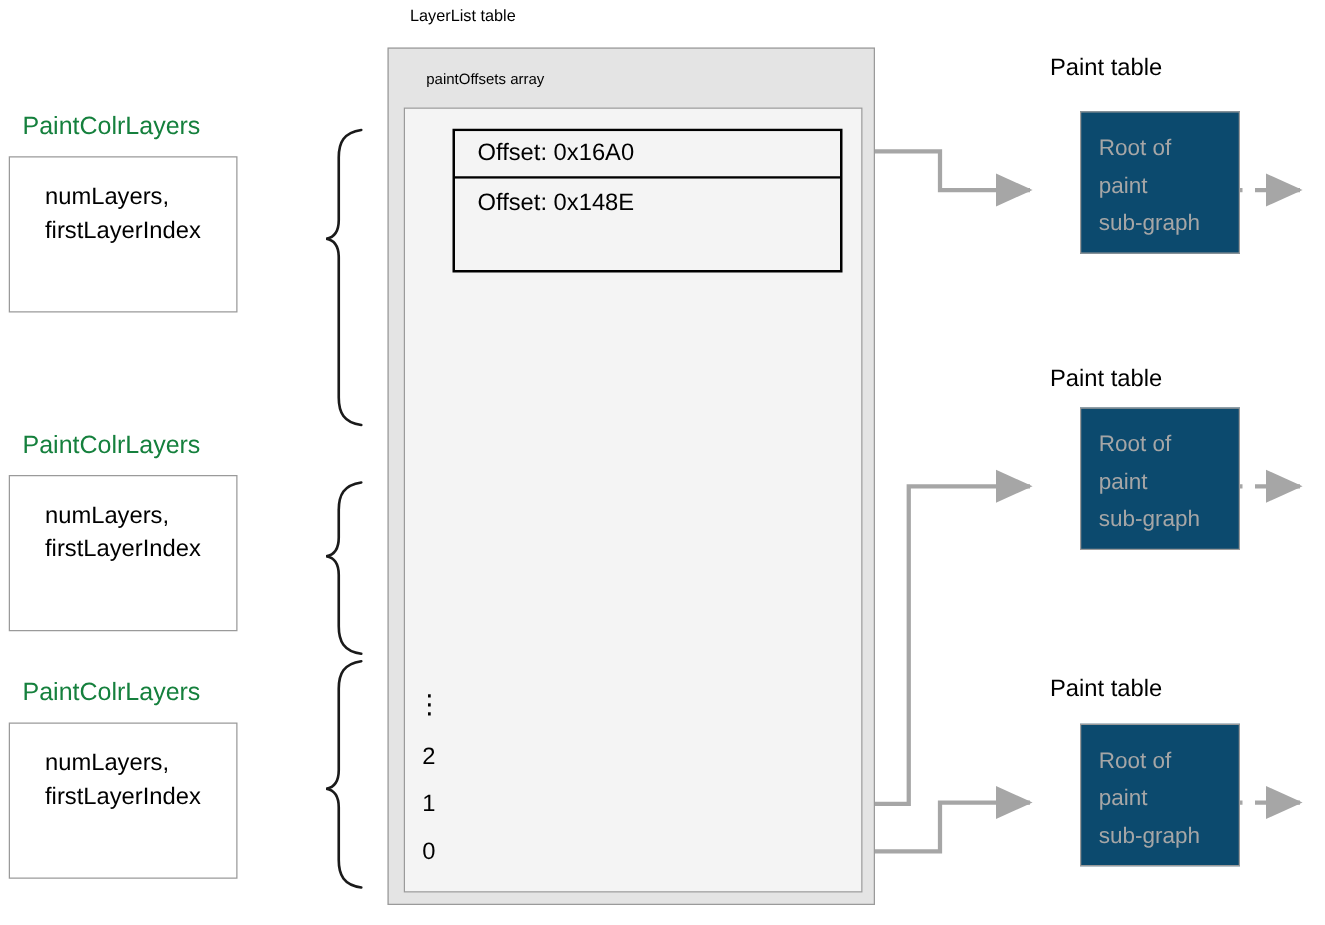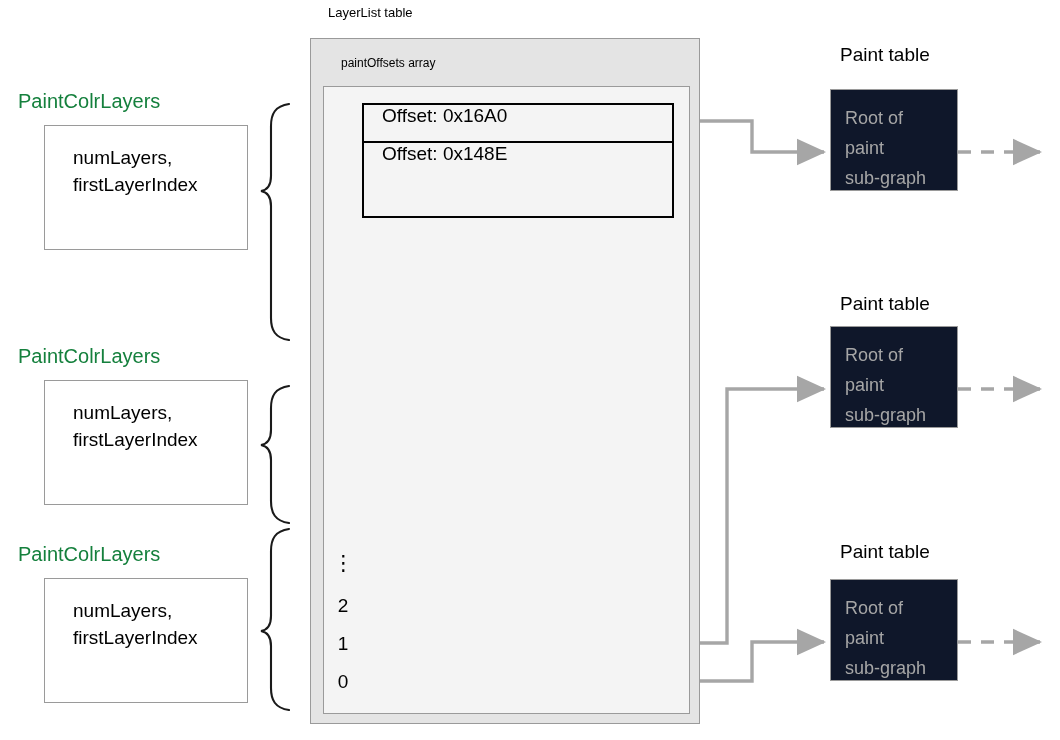--- a/index.html
+++ b/index.html
@@ -4,47 +4,47 @@
 <style>
   html,body{margin:0;padding:0;}
   body{width:1060px;height:740px;background:#ffffff;
        font-family:"Liberation Sans","DejaVu Sans",sans-serif;
        position:relative;overflow:hidden;}
   .stage{position:absolute;left:0;top:0;width:1060px;height:740px;}
   .svg-layer{position:absolute;left:0;top:0;width:1060px;height:740px;}
 
   
   .pcl-title{position:absolute;left:18px;font-size:20px;color:#15803d;white-space:nowrap;}
-  .pcl-box{position:absolute;left:7px;width:204px;box-sizing:border-box;
-           border:1.6px solid #9a9a9a;background:#ffffff;margin-left:37px;}
+  .pcl-box{position:absolute;left:7px;width:183px;box-sizing:border-box;
+           border:1.6px solid #9a9a9a;background:#ffffff;}
   .pcl-text{position:absolute;left:28px;top:18px;font-size:19px;line-height:27px;color:#000;white-space:pre;}
 
   
   #layerlist-title{position:absolute;left:328px;top:5px;font-size:13px;color:#000;}
   #layerlist-outer{position:absolute;left:310px;top:38px;width:390px;height:686px;
         box-sizing:border-box;border:1.6px solid #9a9a9a;background:#e4e4e4;}
   #paintoffsets-label{position:absolute;left:341px;top:56px;font-size:12px;color:#000;}
   #paintoffsets-box{position:absolute;left:323px;top:86px;width:367px;height:628px;
         box-sizing:border-box;border:1.6px solid #9a9a9a;background:#f4f4f4;}
 
   
   .rowgroup{position:absolute;left:362px;width:312px;box-sizing:border-box;
             border:2.2px solid #000000;background:#f4f4f4;}
   .orow{box-sizing:border-box;height:38.4px;border-bottom:2.2px solid #000000;
-        display:flex;padding-left:18px;background:#f4f4f4;}
+        display:flex;align-items:center;padding-left:18px;background:#f4f4f4;}
   .orow:last-child{border-bottom:none;}
   .orow span{font-size:19px;color:#000;}
 
   
   .idx{position:absolute;left:333px;width:20px;text-align:center;font-size:19px;color:#000;}
 
   
   .pt-title{position:absolute;font-size:19px;color:#000;white-space:nowrap;}
-  .pt-box{position:absolute;left:830px;width:128px;height:102px;box-sizing:border-box;
-          border:1.6px solid #9a9a9a;background:#0f172a;}
+  .pt-box{position:absolute;left:864px;width:128px;height:114px;box-sizing:border-box;
+          border:1.6px solid #9a9a9a;background:#0c4a6e;}
   .pt-text{position:absolute;left:14px;top:13px;font-size:18px;line-height:30px;
            color:#a6a6a6;white-space:pre;}
 </style>
 </head>
 <body>
 
 <div class="stage">
 
   <svg class="svg-layer" viewBox="0 0 1060 740" xmlns="http://www.w3.org/2000/svg">
     <defs>

